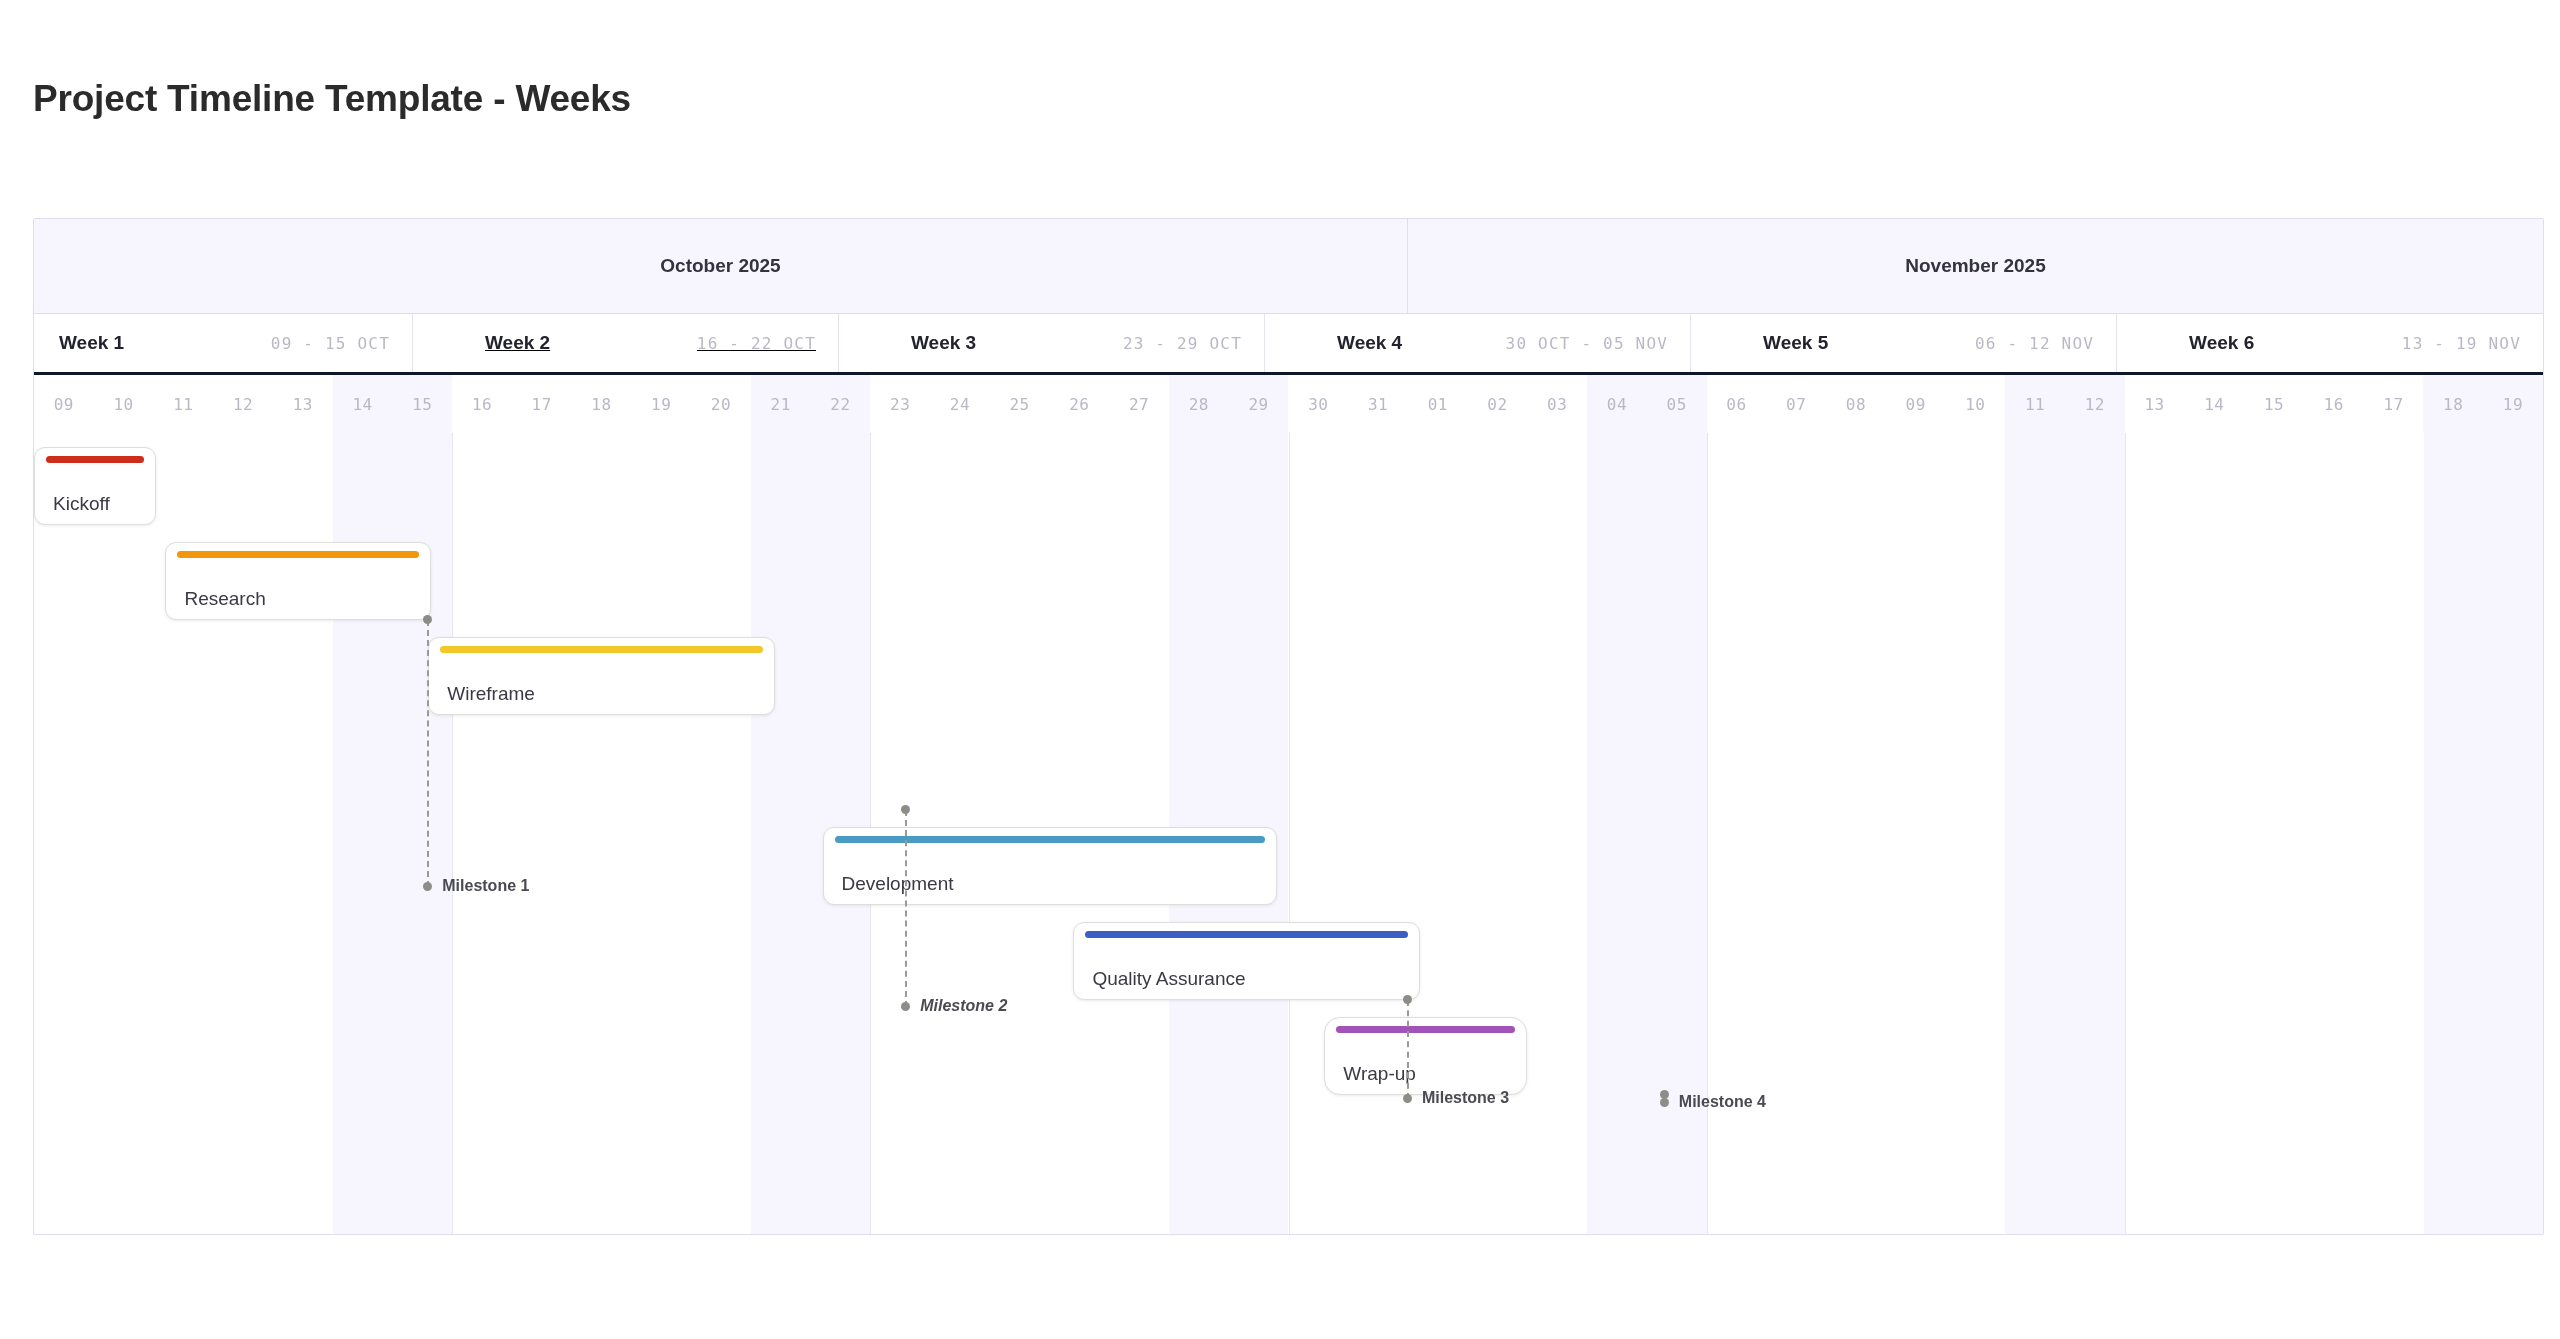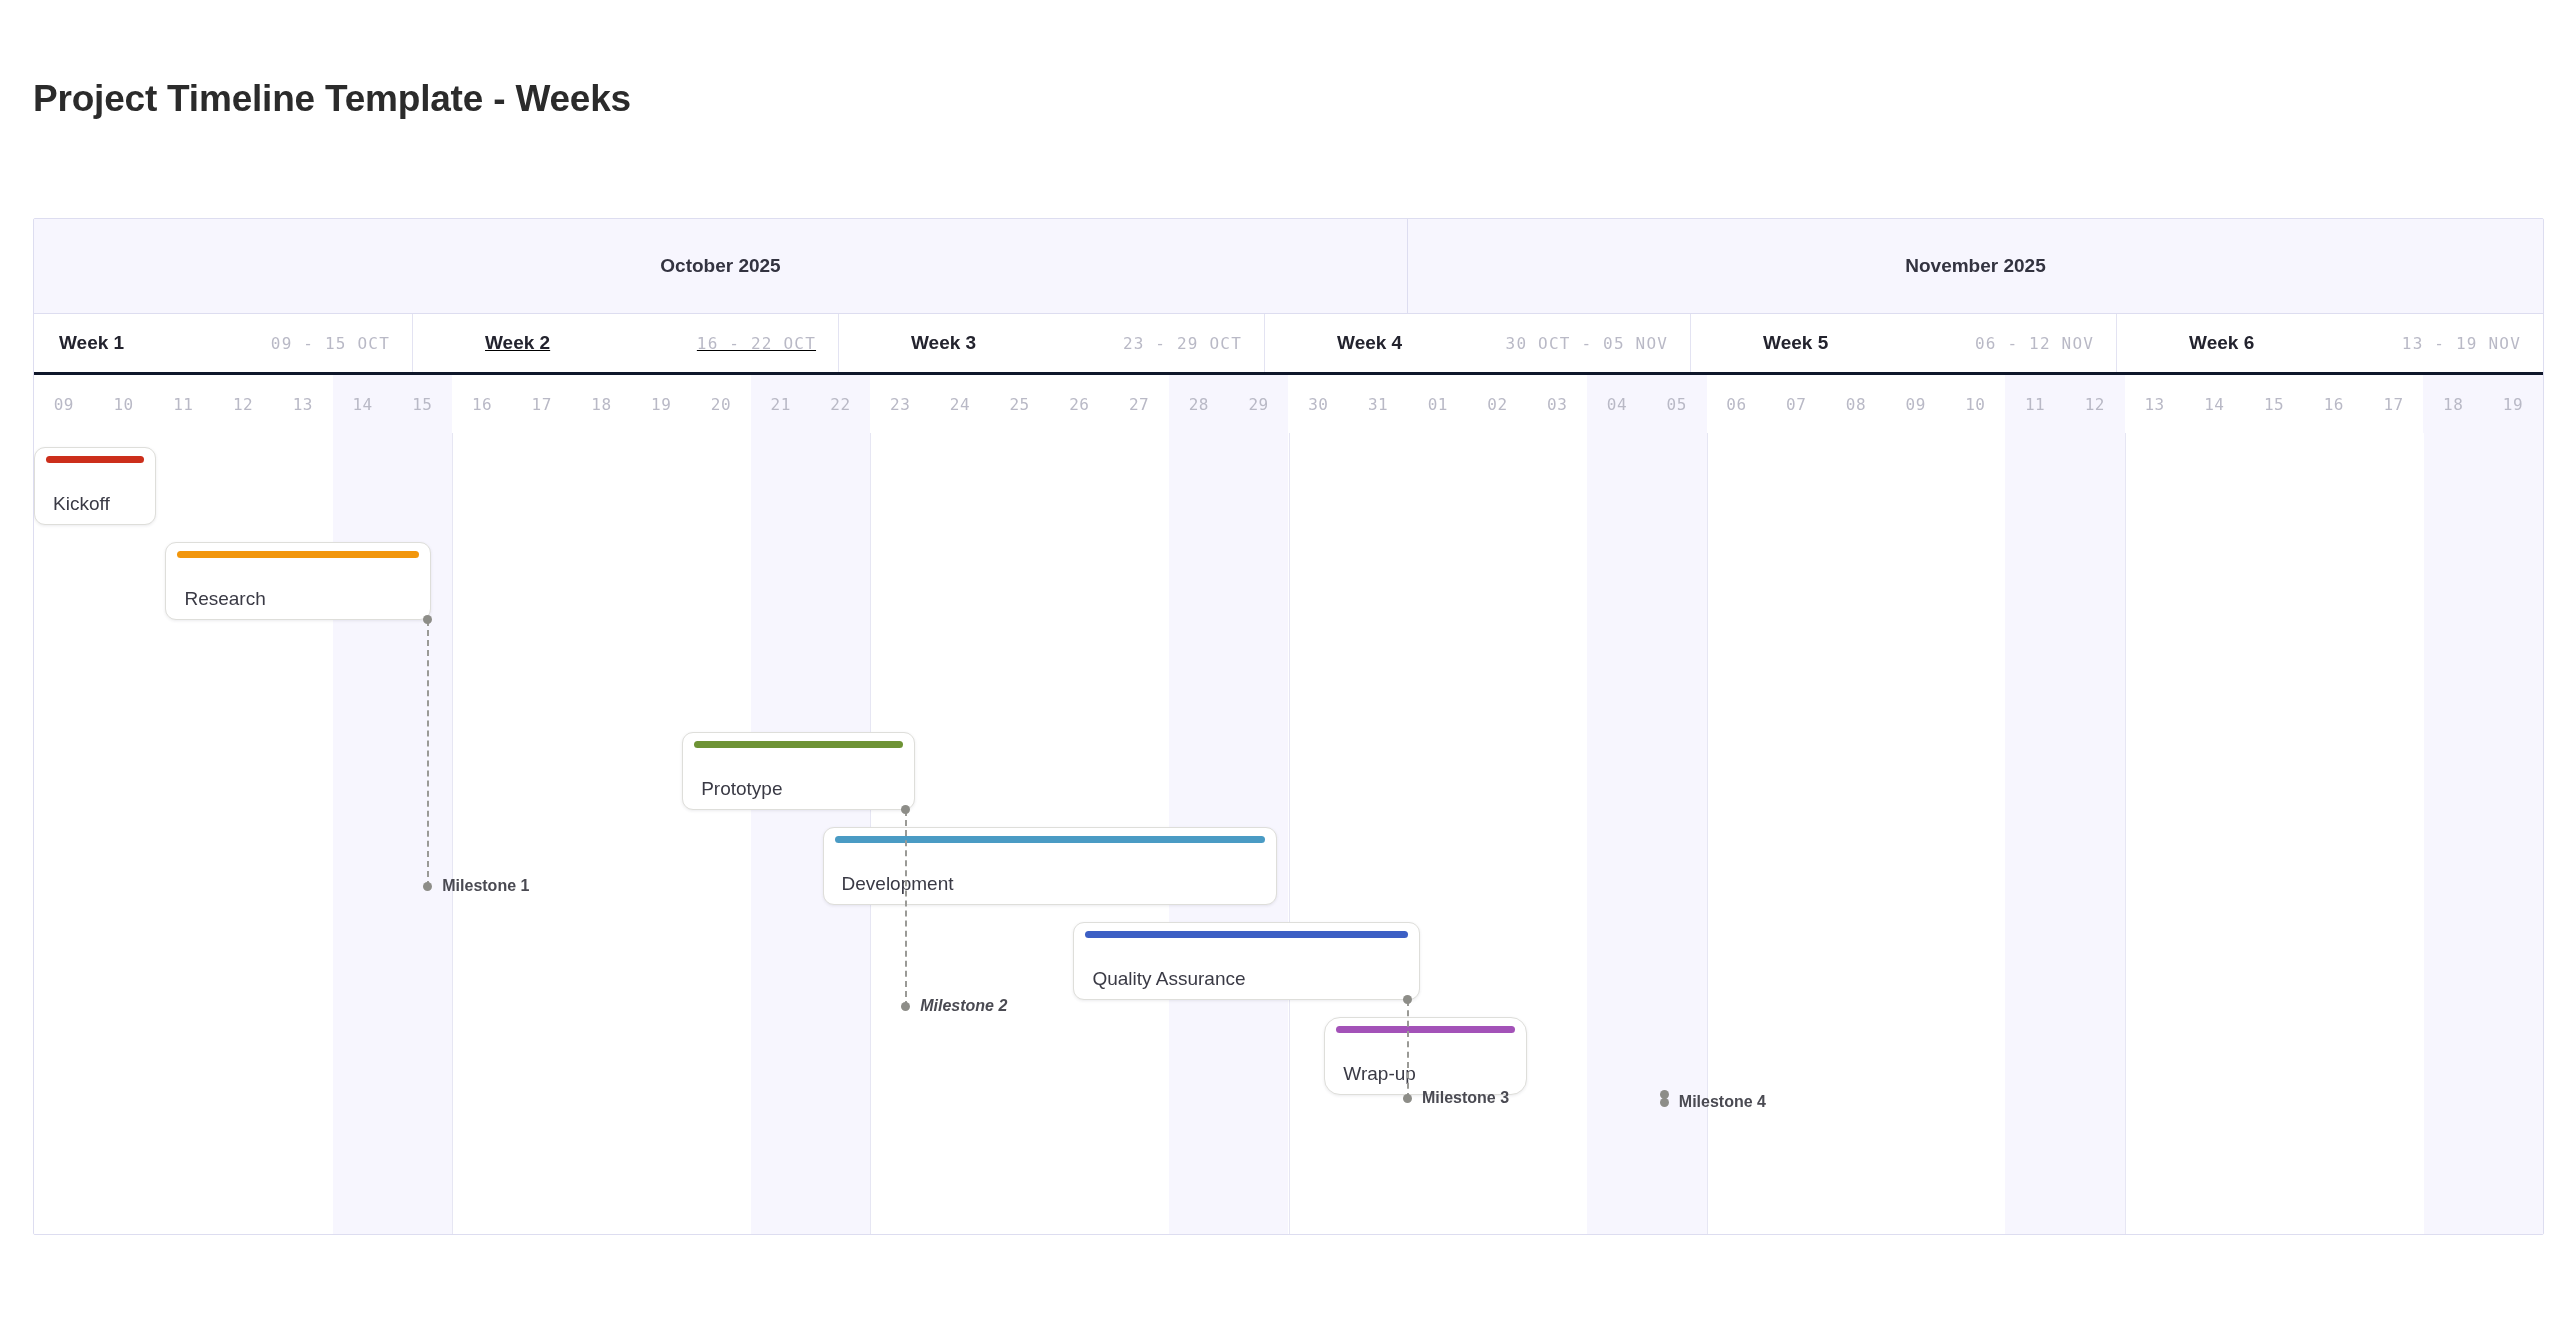--- a/index.html
+++ b/index.html
@@ -288,23 +288,23 @@
         <div class="week-sep" style="left: 1672.67px;"></div>
         <div class="week-sep" style="left: 2090.83px;"></div>
         <div class="task" style="left: 0px; width: 122.463px; top: 14px; height: 78px;">
           <div class="task-accent" style="background: rgb(204, 46, 27);"></div>
           <div class="task-label">Kickoff</div>
         </div>
         <div class="task" style="left: 131.424px; width: 265.835px; top: 109px; height: 78px;">
           <div class="task-accent" style="background: rgb(242, 150, 12);"></div>
           <div class="task-label">Research</div>
         </div>
-        <div class="task" style="left: 648.158px; width: 232.979px; top: 299px; height: 78px;">
-          <div class="task-accent" style="background: rgb(110, 147, 53);"></div>
-          <div class="task-label">Prototype</div>
+        <div class="task" style="left: 394.271px; width: 346.481px; top: 204px; height: 78px;">
+          <div class="task-accent" style="background: rgb(242, 200, 41);"></div>
+          <div class="task-label">Wireframe</div>
         </div>
         <div class="task" style="left: 788.543px; width: 454.01px; top: 394px; height: 78px;">
           <div class="task-accent" style="background: rgb(74, 155, 196);"></div>
           <div class="task-label">Development</div>
         </div>
         <div class="task" style="left: 1039.44px; width: 346.481px; top: 489px; height: 78px;">
           <div class="task-accent" style="background: rgb(60, 95, 196);"></div>
           <div class="task-label">Quality Assurance</div>
         </div>
         <div class="task" style="left: 1290.34px; width: 203.11px; top: 584px; height: 78px; border-radius: 16px;">

